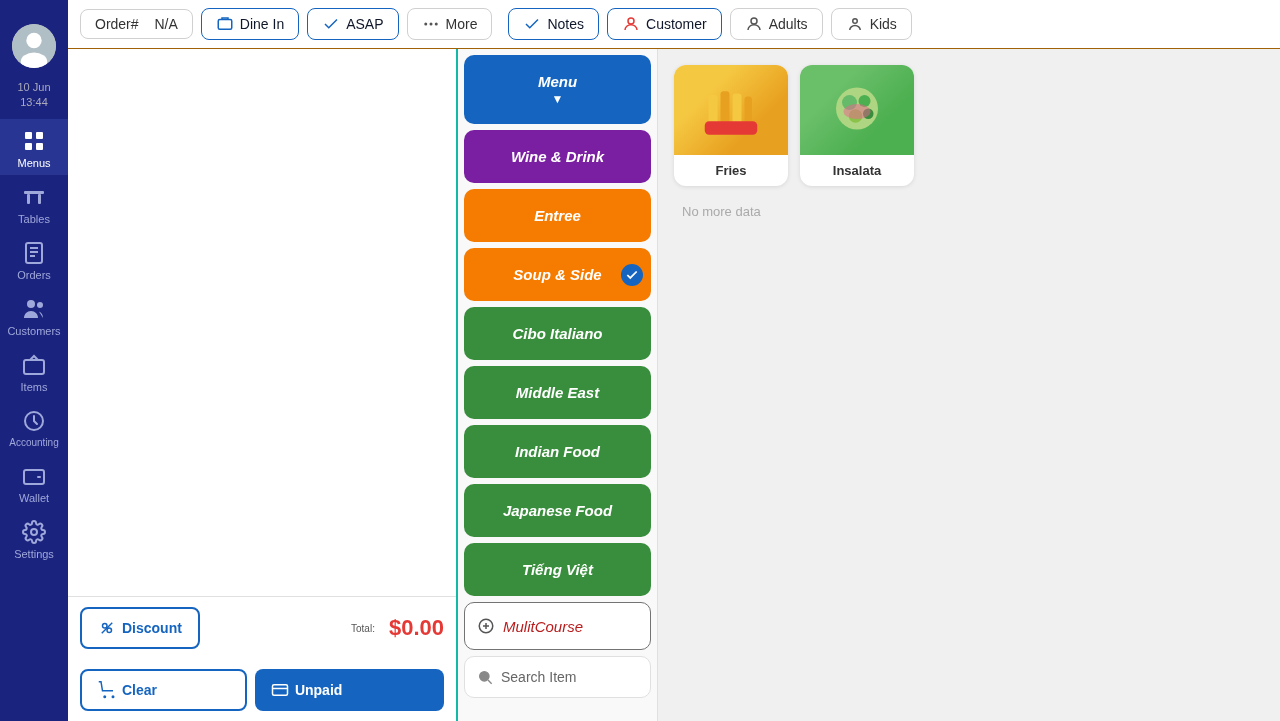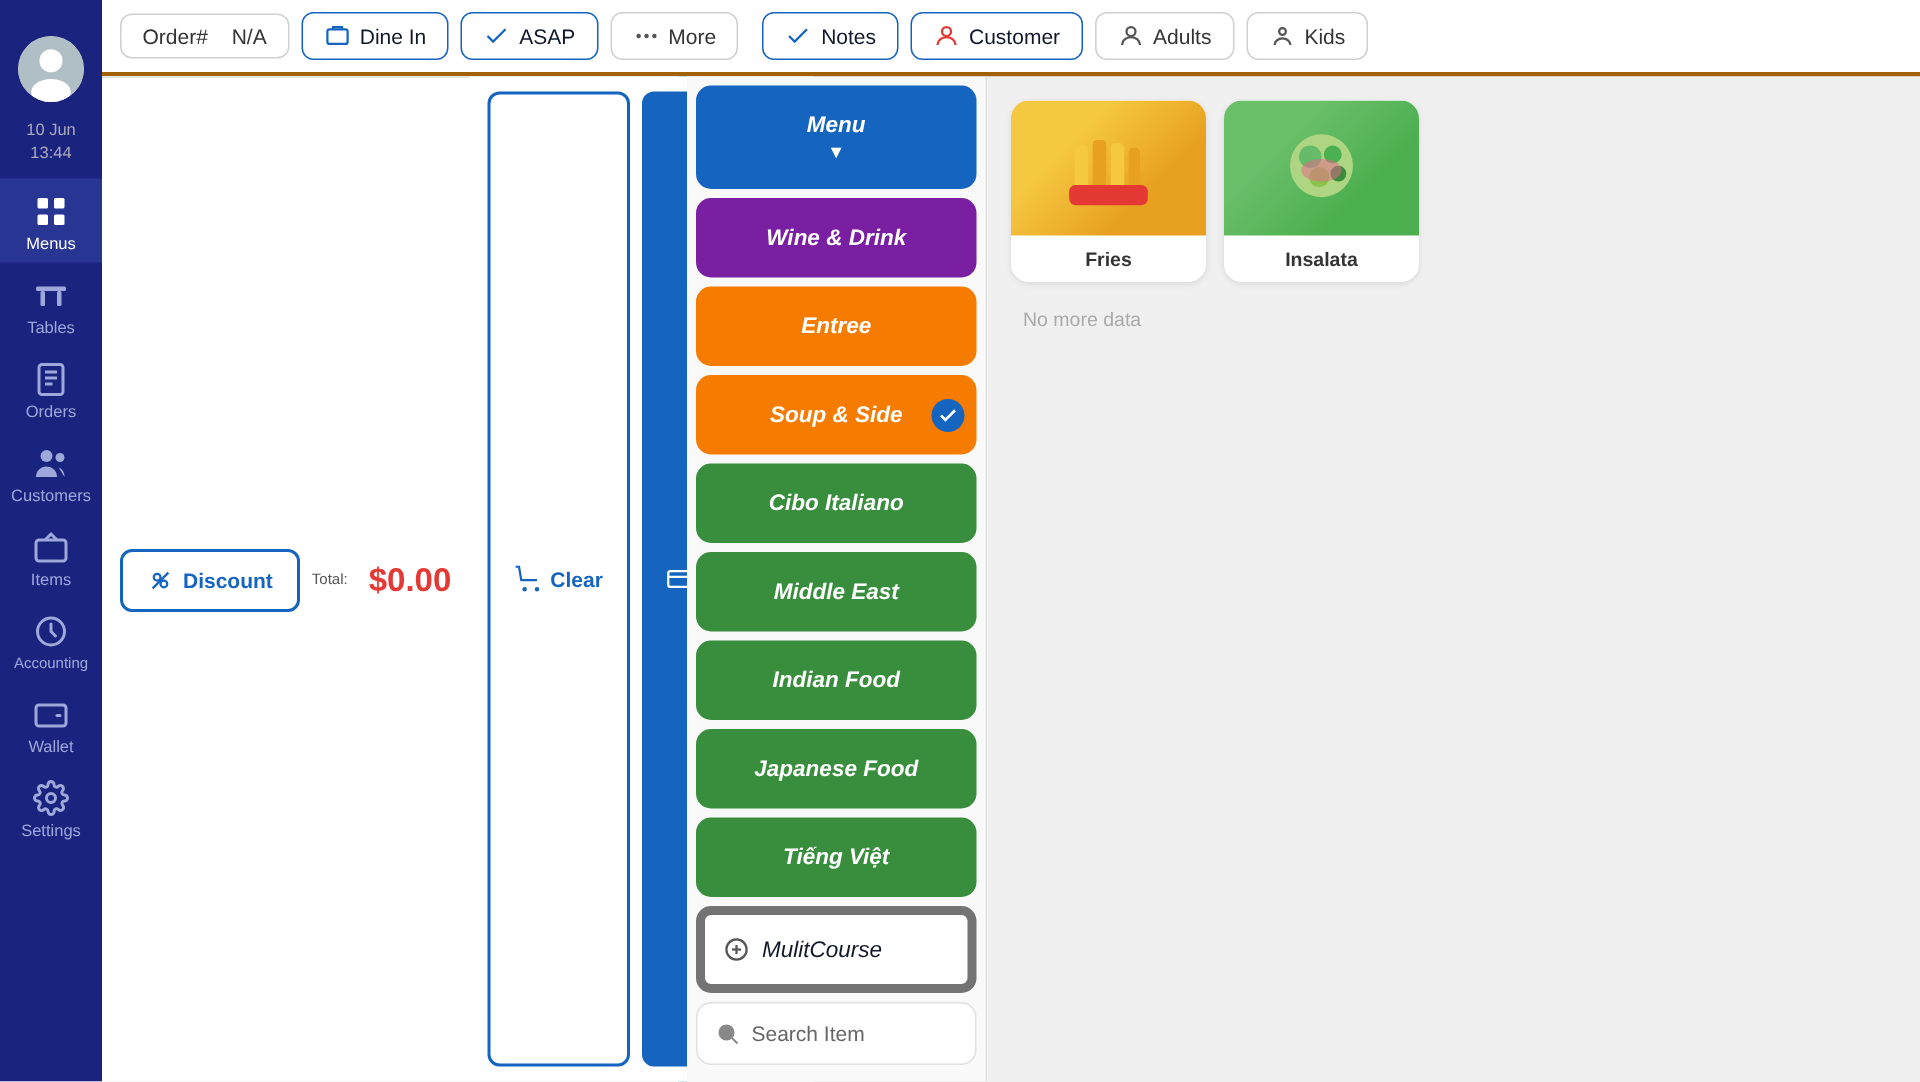--- a/index.html
+++ b/index.html
@@ -31,21 +31,21 @@
       border-radius: 0;
     }
     .sidebar-item.active {
       background: #283593; color: #fff;
     }
     .sidebar-item svg { width: 24px; height: 24px; fill: currentColor; }
 
     
     .topbar {
       display: flex; align-items: center; gap: 8px; padding: 8px 12px;
-      background: #fff; border-bottom: 3px solid #a16207;
+      background: #fff; border-bottom: 1px solid #a16207;
       flex-shrink: 0;
     }
     .topbar-btn {
       display: flex; align-items: center; gap: 6px; padding: 6px 14px;
       border: 1.5px solid #d0d0d0; border-radius: 8px; background: #fff;
       cursor: pointer; font-size: 14px; color: #333; font-weight: 500;
     }
     .topbar-btn svg { width: 18px; height: 18px; }
     .topbar-btn.checked { border-color: #1565c0; color: #0f172a; }
 
@@ -53,21 +53,21 @@
     .main-content {
       flex: 1; display: flex; flex-direction: column; min-width: 0;
     }
 
     
     .middle-panel {
       display: flex; flex: 1; min-height: 0;
     }
     .order-list-panel {
       width: 390px; flex-shrink: 0; background: #fff;
-      display: flex; flex-direction: row; border-right: 6px solid #14b8a6;
+      display: flex; flex-direction: column; border-right: 2px solid #14b8a6;
     }
     .order-empty { flex: 1; }
 
     
     .bottom-actions {
       padding: 10px 12px; background: #fff; border-top: 1px solid #e0e0e0;
       display: flex; align-items: center; gap: 8px;
     }
     .btn-discount {
       border: 2px solid #1565c0; color: #1565c0; background: #fff;
@@ -105,21 +105,21 @@
     }
     .menu-btn {
       width: 100%; border: none; border-radius: 10px; padding: 18px 10px;
       font-size: 15px; font-weight: 600; cursor: pointer; color: #fff;
       text-align: center; position: relative; font-style: italic;
     }
     .menu-btn.blue { background: #1565c0; }
     .menu-btn.purple { background: #7b1fa2; }
     .menu-btn.orange { background: #f57c00; }
     .menu-btn.green { background: #388e3c; }
-    .menu-btn.plain { background: #fff; color: #0f172a; border: 6px solid #737373; font-weight: 500; display: flex; align-items: center; gap: 8px; padding: 14px 12px; }
+    .menu-btn.plain { background: #fff; color: #b91c1c; border: 1px solid #737373; font-weight: 500; display: flex; align-items: center; gap: 8px; padding: 14px 12px; }
 
     .menu-btn .check-badge {
       position: absolute; right: 8px; top: 50%; transform: translateY(-50%);
       width: 22px; height: 22px; border-radius: 50%; background: #1565c0;
       display: flex; align-items: center; justify-content: center;
     }
     .check-badge svg { width: 14px; height: 14px; fill: #fff; }
 
     .search-item-row {
       display: flex; align-items: center; gap: 8px; padding: 12px 12px;
@@ -129,21 +129,21 @@
     .search-item-label { color: #666; font-size: 14px; }
 
     
     .food-panel {
       flex: 1; display: flex; flex-direction: column; background: #f0f0f0; min-width: 0;
     }
     .food-grid {
       display: flex; flex-wrap: wrap; gap: 12px; padding: 16px; align-content: flex-start; flex: 1;
     }
     .food-card {
-      width: 130px; background: #fff; border-radius: 12px; overflow: hidden;
+      width: 114px; background: #fff; border-radius: 12px; overflow: hidden;
       box-shadow: 0 1px 4px rgba(0,0,0,0.1); cursor: pointer; display: flex; flex-direction: column;
     }
     .food-card-img {
       width: 100%; height: 90px; background: #ddd; display: flex; align-items: center; justify-content: center; overflow: hidden;
     }
     .food-card-img svg { width: 60px; height: 60px; }
     .food-card-label { padding: 8px; font-size: 13px; font-weight: 600; color: #333; text-align: center; }
 
     .no-more-data { color: #aaa; font-size: 13px; padding: 16px 0 0 8px; }
 

